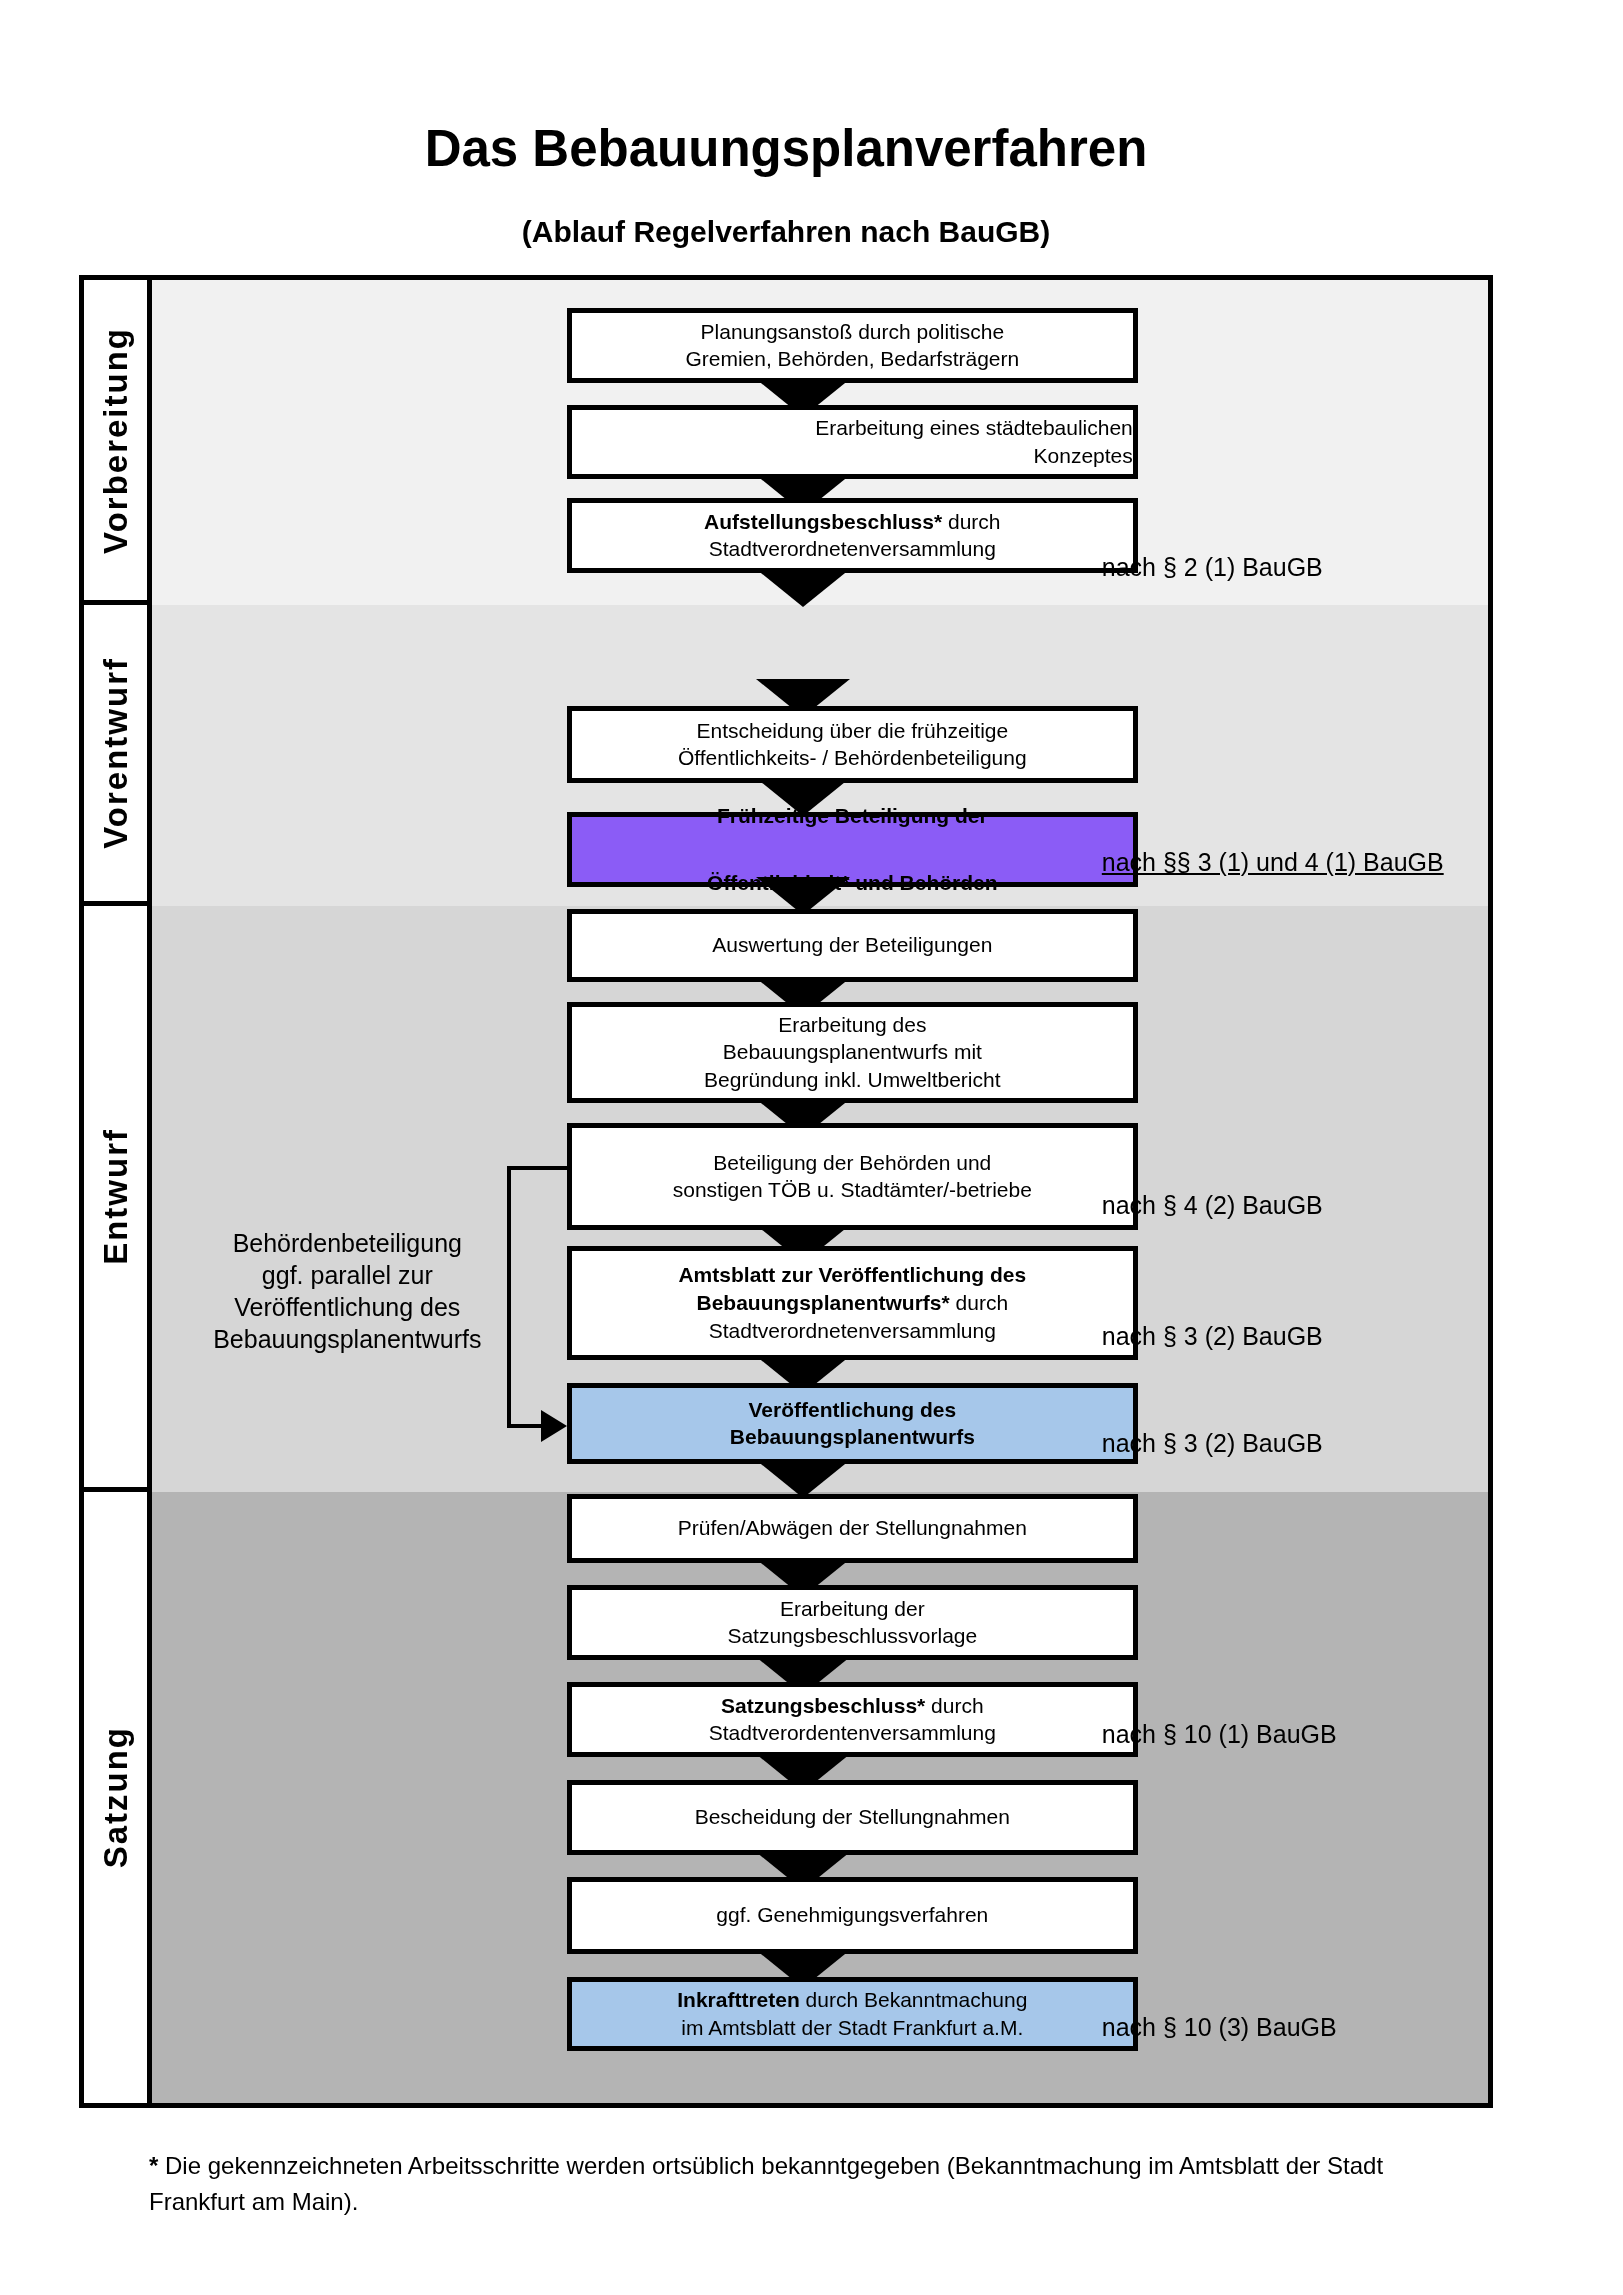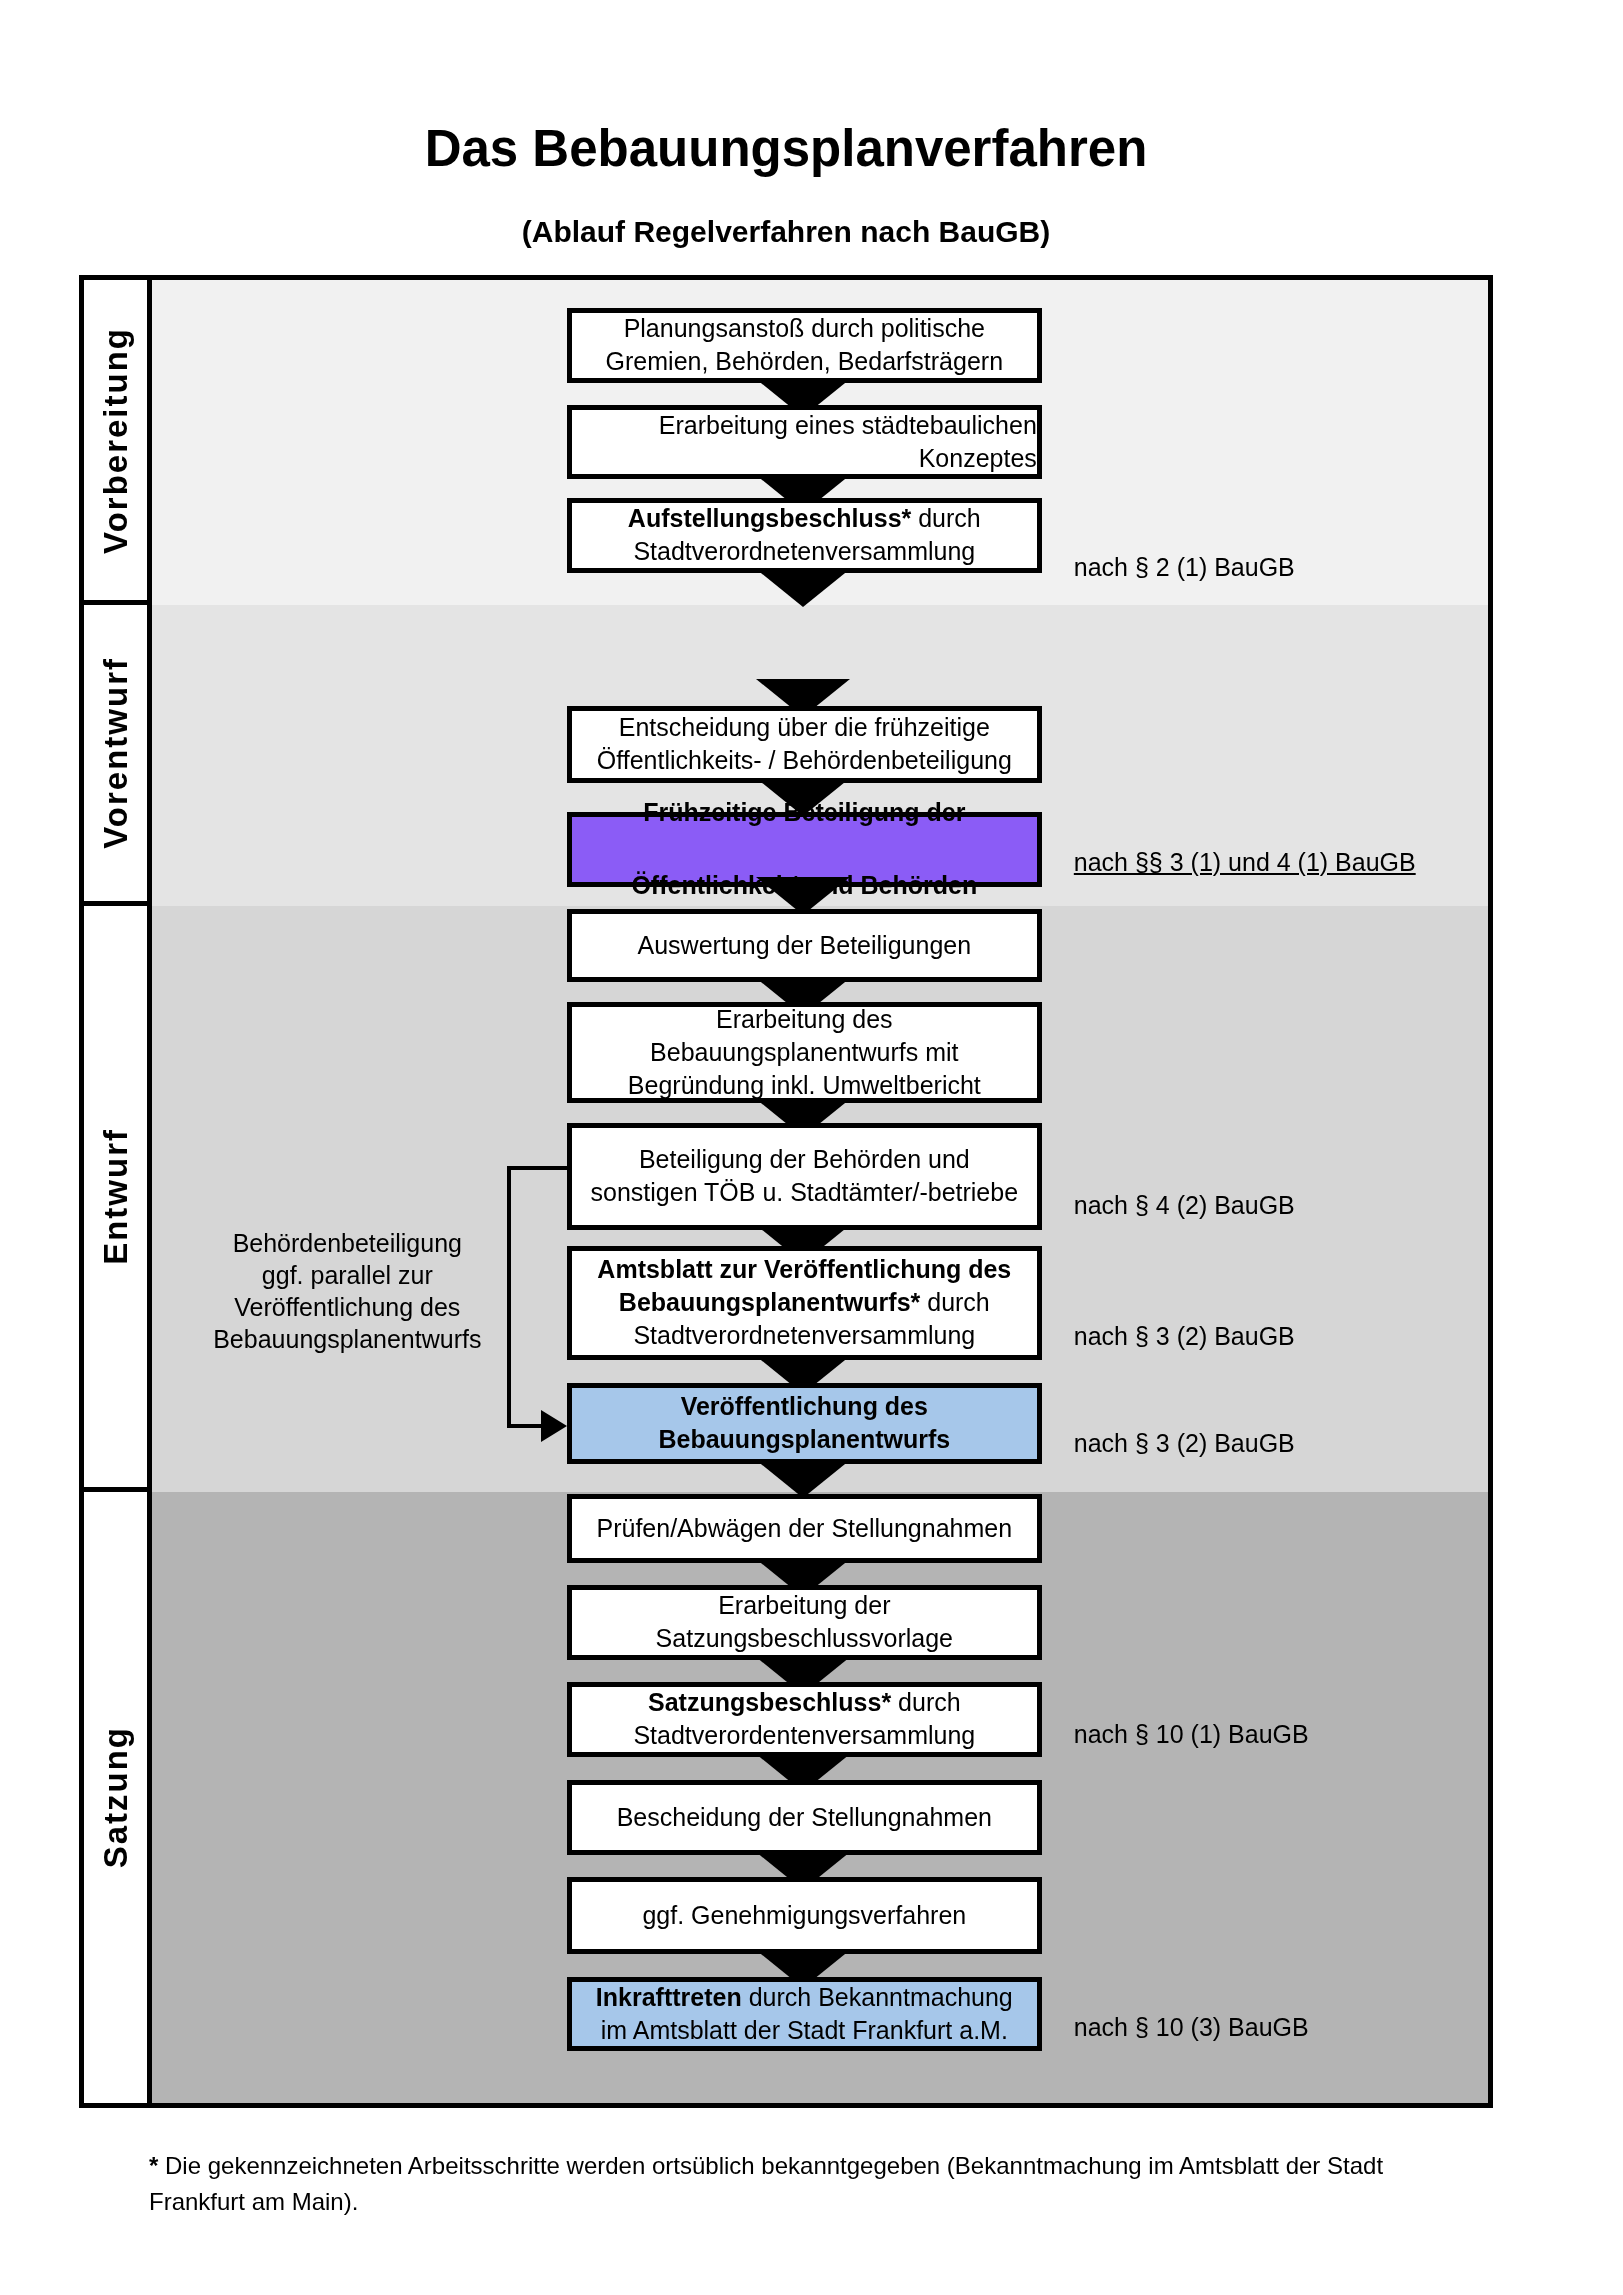--- a/index.html
+++ b/index.html
@@ -25,34 +25,34 @@
   .section .content { flex:1; }
   .phase-label {
     writing-mode:vertical-rl; transform:rotate(180deg);
     font-size:33px; font-weight:bold; letter-spacing:2px; white-space:nowrap;
   }
   .s1 { height:325px; } .s2 { height:301px; } .s3 { height:586px; } .s4 { flex:1; }
 
   .layer { position:absolute; left:-5.2px; top:-5.2px; width:1414px; height:1833px; }
 
   .fbox {
-    position:absolute; left:488px; width:475px; box-sizing:border-box;
+    position:absolute; left:488px; width:571px; box-sizing:border-box;
     border:5.9px solid #000; background:#ffffff;
     display:flex; flex-direction:column; justify-content:center; align-items:center;
-    text-align:center; font-size:25px; line-height:1.32;
+    text-align:center; font-size:21px; line-height:1.32;
   }
   .fbox .line { white-space:nowrap; }
   .fbox .b { font-weight:bold; }
 
   .down-arrow {
     position:absolute; left:677px; width:0; height:0;
     border-left:47px solid transparent; border-right:47px solid transparent;
     border-top:38px solid #000;
   }
-  .law-note { position:absolute; left:995px; font-size:25px; white-space:nowrap; }
+  .law-note { position:absolute; left:1023px; font-size:25px; white-space:nowrap; }
 
   .side-note {
     position:absolute; left:118px; top:952px; width:301px;
     text-align:center; font-size:25px; line-height:1.28;
   }
   .conn { position:absolute; background:#000; }
   .conn-v { left:428px; top:891px; width:4.6px;  height:260px; }
   .conn-ht { left:428px; top:891px; width:60px; height:4.6px; }
   .conn-hb { left:428px; top:1149px; width:38px; height:4.6px; }
   .conn-arrowhead {

